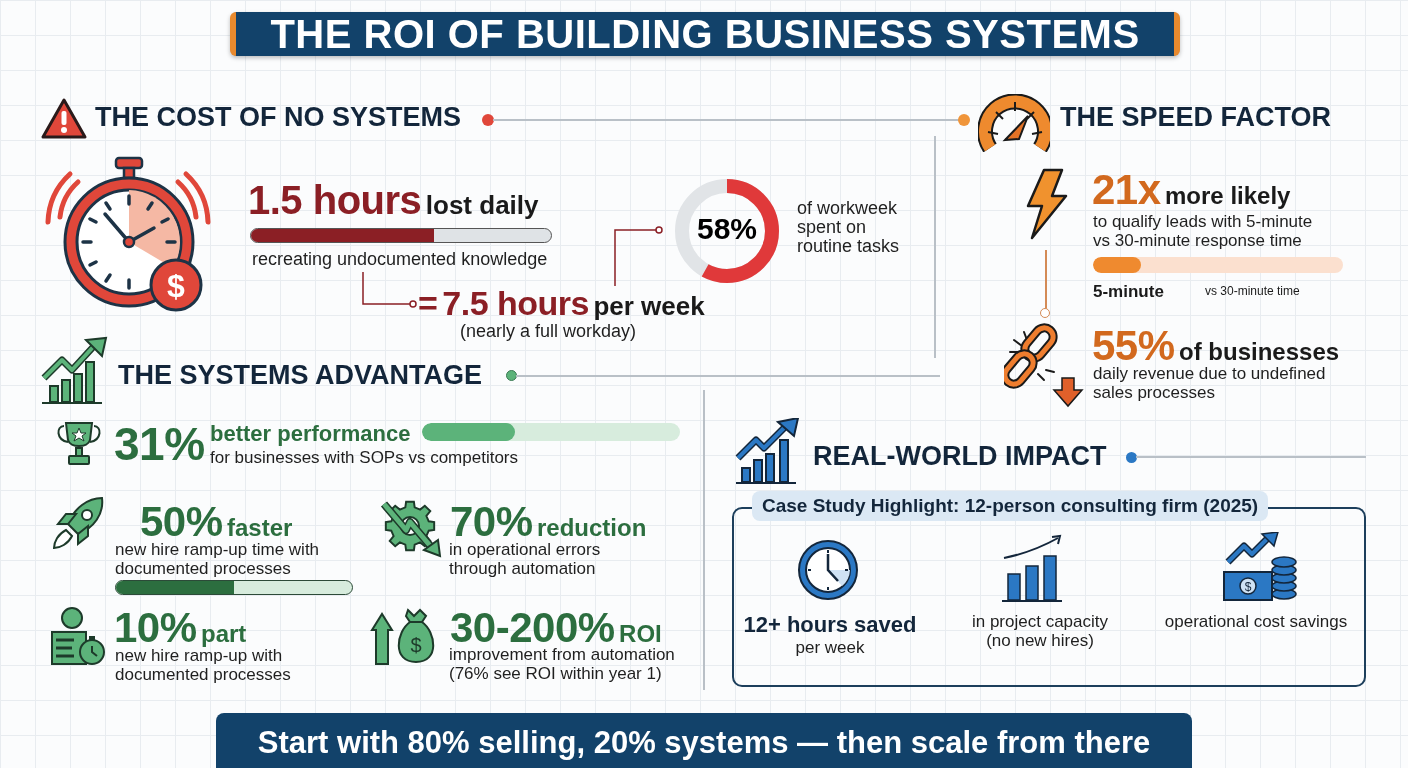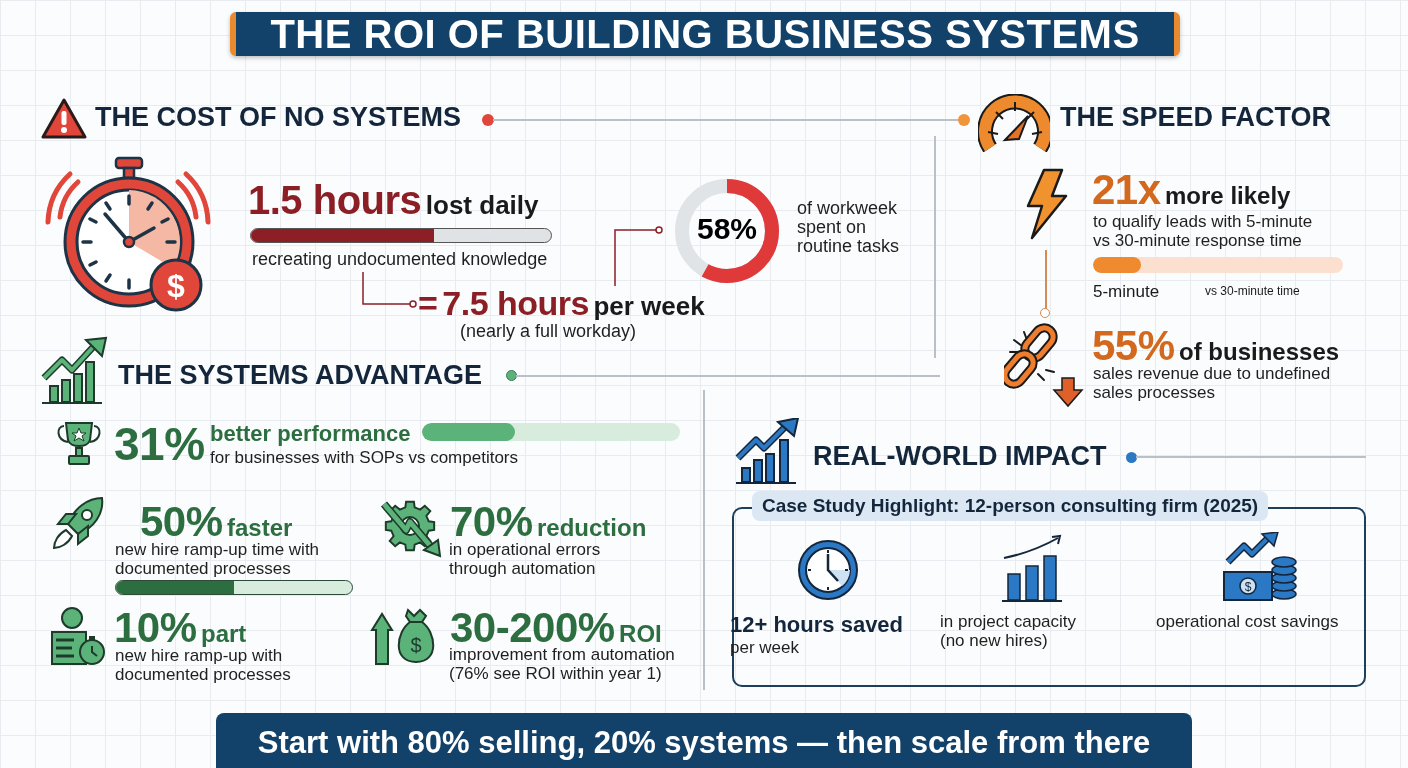--- a/index.html
+++ b/index.html
@@ -55,21 +55,21 @@
   .case-box {
     left: 732px; top: 507px; width: 634px; height: 180px;
     border: 2px solid #1d3f5c; border-radius: 10px;
   }
   .case-label {
     left: 752px; top: 491px; height: 30px; padding: 0 10px;
     background: #dbe8f4; border-radius: 8px;
     font-weight: 700; font-size: 19px; color: #13263b;
     display: flex; align-items: center; white-space: nowrap;
   }
-  .case-col { text-align: left; }
+  .case-col { text-align: center; }
   .case-col .h { font-weight: 700; font-size: 22px; color: #13263b; }
   .case-col .s { font-size: 17px; color: #1f1f1f; line-height: 19px; }
 
   .footer-banner {
     left: 216px; top: 713px; width: 976px; height: 60px;
     background: #12426a; border-radius: 8px 8px 0 0;
     display: flex; align-items: center; justify-content: center;
   }
   .footer-banner span { color: #fff; font-weight: 700; font-size: 31px; }
 </style>
@@ -182,21 +182,21 @@
   <span class="o-big cond" style="font-size:42px;">21x</span>
   <span style="font-size:24px;font-weight:700;">more likely</span>
 </div>
 <div class="abs body-text" style="left:1093px;top:212px;font-size:17px;">
   <div>to qualify leads with 5-minute</div>
   <div>vs 30-minute response time</div>
 </div>
 <div class="abs" style="left:1093px;top:257px;width:250px;height:16px;border-radius:8px;background:#fbe0cf;overflow:hidden;">
   <div style="width:19%;height:100%;background:#ef8a2f;border-radius:8px;"></div>
 </div>
-<div class="abs" style="left:1093px;top:282px;font-size:17px;font-weight:400;">5-minute</div>
+<div class="abs" style="left:1093px;top:282px;font-size:17px;font-weight:700;">5-minute</div>
 <div class="abs" style="left:1205px;top:284px;font-size:12px;">vs 30-minute time</div>
 
 <svg class="abs" style="left:1004px;top:322px" width="84" height="86" viewBox="0 0 84 86">
   <g stroke="#1a1a1a" stroke-width="2" stroke-linecap="round">
     <line x1="10" y1="18" x2="18" y2="24"></line>
     <line x1="20" y1="10" x2="23" y2="18"></line>
     <line x1="6" y1="30" x2="14" y2="30"></line>
     <line x1="34" y1="52" x2="40" y2="58"></line>
     <line x1="42" y1="48" x2="50" y2="50"></line>
   </g>
@@ -204,21 +204,21 @@
   <rect x="26" y="4" width="18" height="34" rx="9" transform="rotate(40 35 21)" fill="none" stroke="#ee7d2e" stroke-width="5"></rect>
   <rect x="6" y="30" width="18" height="34" rx="9" transform="rotate(40 15 47)" fill="none" stroke="#1a1a1a" stroke-width="9"></rect>
   <rect x="6" y="30" width="18" height="34" rx="9" transform="rotate(40 15 47)" fill="none" stroke="#ee7d2e" stroke-width="5"></rect>
   <path d="M58 56 L70 56 L70 68 L78 68 L64 84 L50 68 L58 68 Z" fill="#e0602a" stroke="#1a1a1a" stroke-width="1.5"></path>
 </svg>
 <div class="abs" style="left:1092px;top:322px;white-space:nowrap;">
   <span class="o-big cond" style="font-size:42px;">55%</span>
   <span style="font-size:24px;font-weight:700;">of businesses</span>
 </div>
 <div class="abs body-text" style="left:1093px;top:364px;font-size:17px;">
-  <div>sales revenue due to undefined</div>
+  <div>daily revenue due to undefined</div>
   <div>sales processes</div>
 </div>
 
 <svg class="abs" style="left:40px;top:336px" width="70" height="70" viewBox="0 0 70 70">
   <g fill="#5cb37a" stroke="#1d3a2a" stroke-width="2">
     <rect x="10" y="50" width="8" height="16"></rect>
     <rect x="22" y="44" width="8" height="22"></rect>
     <rect x="34" y="38" width="8" height="28"></rect>
     <rect x="46" y="26" width="8" height="40"></rect>
   </g>

